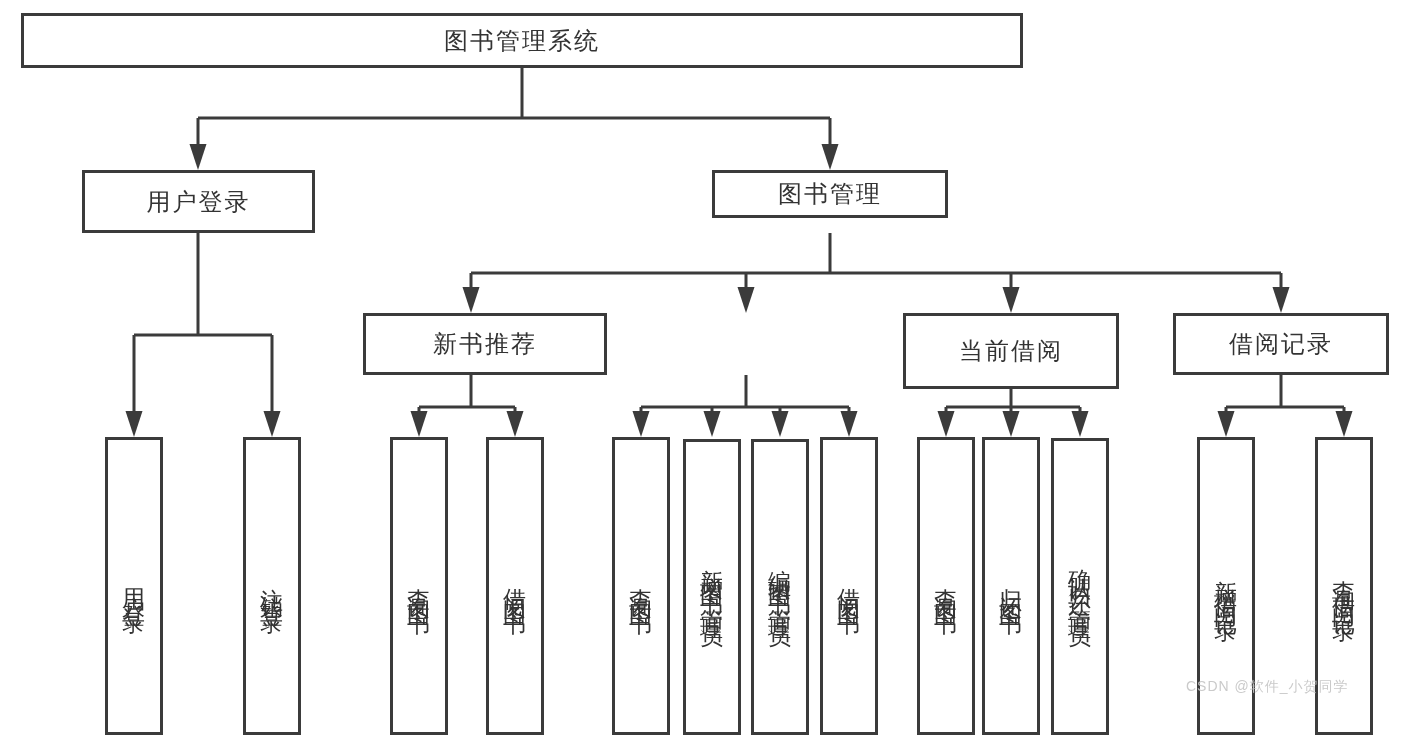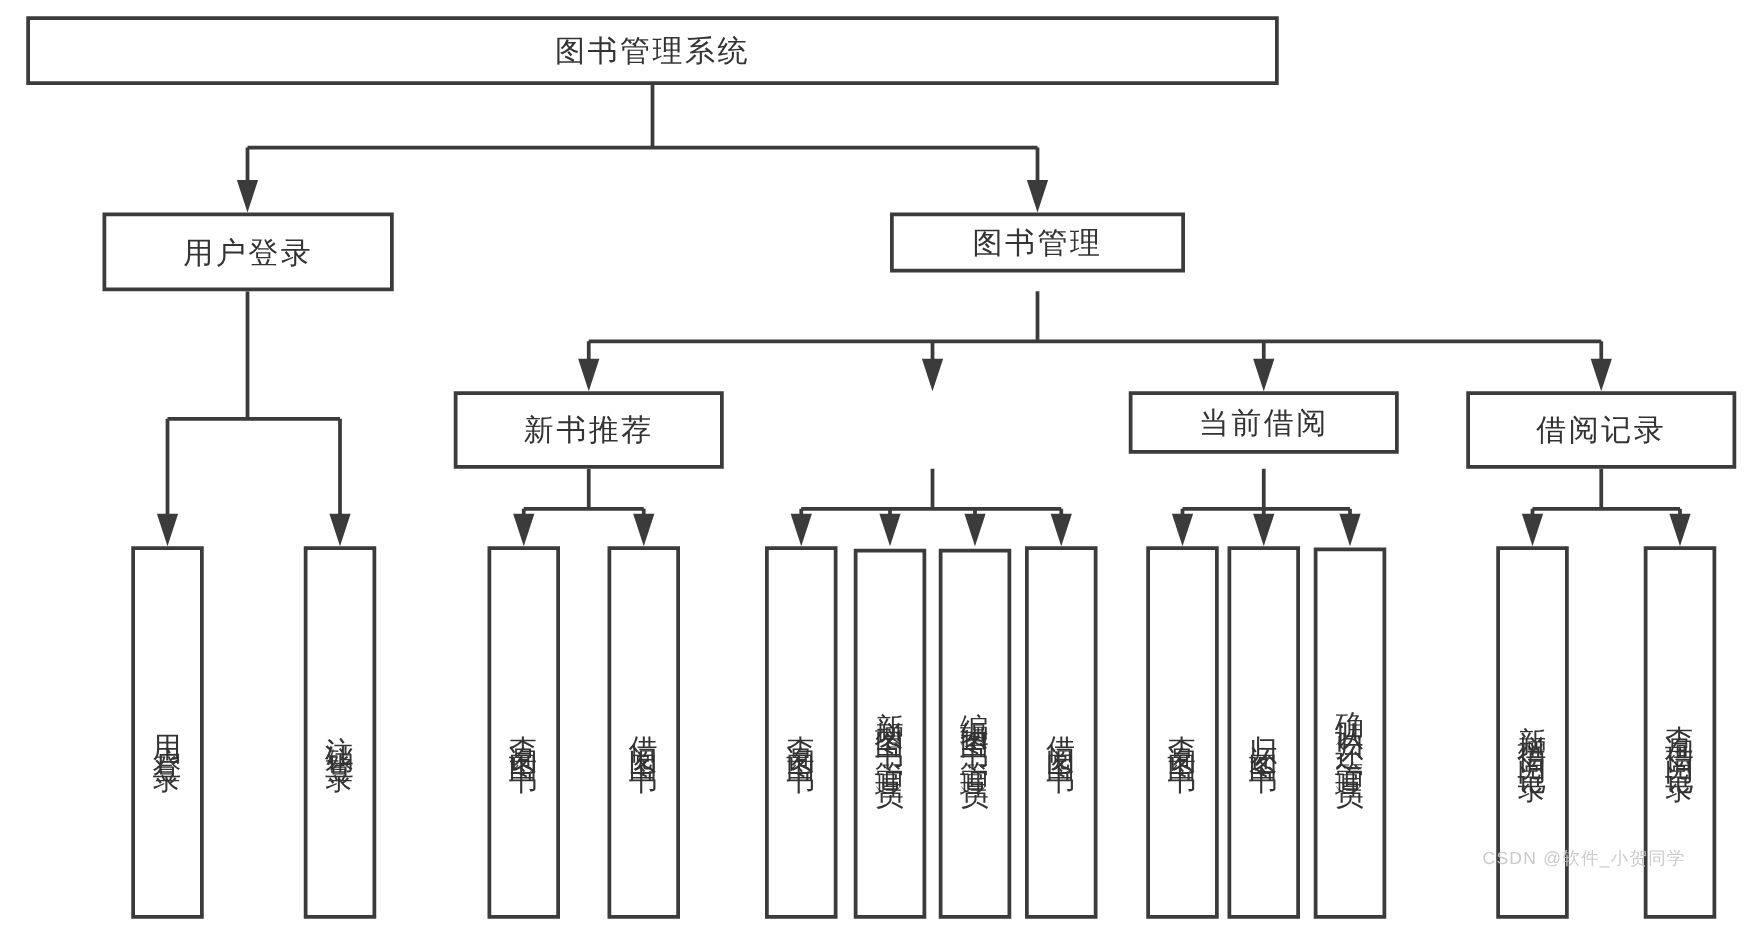--- a/index.html
+++ b/index.html
@@ -88,22 +88,22 @@
       <polygon points="1217.5,411 1234.5,411 1226,437"></polygon>
       <polygon points="1335.5,411 1352.5,411 1344,437"></polygon>
     </g>
   </svg>
 
   <div class="node hbox" style="left:21px;top:13px;width:1002px;height:55px">图书管理系统</div>
 
   <div class="node hbox" style="left:82px;top:170px;width:233px;height:63px">用户登录</div>
   <div class="node hbox" style="left:712px;top:170px;width:236px;height:48px">图书管理</div>
 
-  <div class="node hbox" style="left:363px;top:313px;width:216px;height:62px">新书推荐</div>
-  <div class="node hbox" style="left:903px;top:313px;width:216px;height:50px">当前借阅</div>
+  <div class="node hbox" style="left:363px;top:313px;width:244px;height:62px">新书推荐</div>
+  <div class="node hbox" style="left:903px;top:313px;width:216px;height:76px">当前借阅</div>
   <div class="node hbox" style="left:1173px;top:313px;width:216px;height:62px">借阅记录</div>
 
   <div class="node vbox" style="left:105px;top:437px;width:58px;height:298px">用户登录</div>
   <div class="node vbox" style="left:243px;top:437px;width:58px;height:298px">注销登录</div>
 
   <div class="node vbox" style="left:390px;top:437px;width:58px;height:298px">查询图书</div>
   <div class="node vbox" style="left:486px;top:437px;width:58px;height:298px">借阅图书</div>
 
   <div class="node vbox" style="left:612px;top:437px;width:58px;height:298px">查询图书</div>
   <div class="node vbox" style="left:683px;top:439px;width:58px;height:296px">新增图书（管理员）</div>

